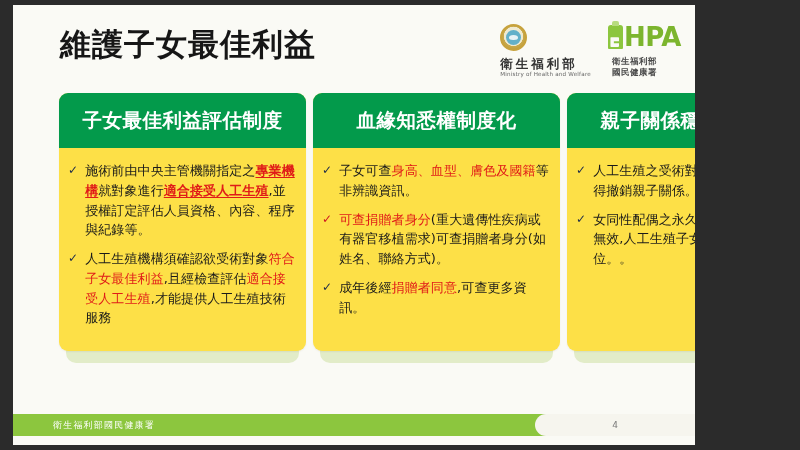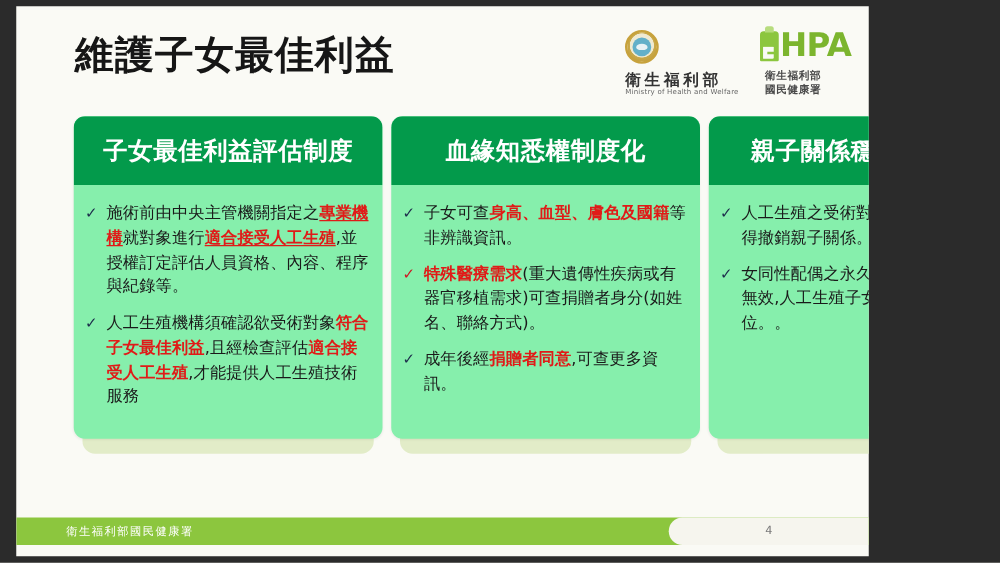--- a/index.html
+++ b/index.html
@@ -101,21 +101,21 @@
   .card { position: relative; width: 247px; }
   .card-shadow {
     position: absolute;
     left: 7px; right: 7px;
     bottom: 0; height: 22px;
     background: #e2ecc8;
     border-radius: 0 0 10px 10px;
   }
   .card-body {
     position: relative;
-    background: #86efac;
+    background: #fde047;
     border-radius: 9px;
     margin-bottom: 12px;
     min-height: 258px;
     overflow: hidden;
     box-shadow: 0 1px 2px rgba(0,0,0,.06);
   }
   .card-head {
     background: #039a4b;
     height: 55px;
     display: flex; align-items: center; justify-content: center;
@@ -140,21 +140,21 @@
   .card-list li:last-child { margin-bottom: 0; }
   .tick {
     flex: none;
     font-size: 12px;
     line-height: 1.55;
     color: #1b2a4a;
     font-weight: 700;
   }
   .tick.red { color: #cf1420; }
   .txt { flex: 1; }
-  .hl { color: #e01b18; font-weight: 700; }
+  .hl { color: #e01b18; font-weight: 400; }
   .hl-u { color: #e01b18; font-weight: 700; text-decoration: underline; text-underline-offset: 2px; }
   
   #footer-bar {
     position: absolute;
     left: 0; right: 0; bottom: 9px;
     height: 22px;
     background: #8cc63e;
     margin-top: 32px;
   }
   #footer-label {
@@ -221,21 +221,21 @@
         <div class="card-shadow"></div>
         <div class="card-body">
           <div class="card-head">血緣知悉權制度化</div>
           <ul class="card-list">
             <li>
               <span class="tick">✓</span>
               <span class="txt"><span>子女可查</span><span class="hl">身高、血型、膚色及國籍</span><span>等非辨識資訊。</span></span>
             </li>
             <li>
               <span class="tick red">✓</span>
-              <span class="txt"><span class="hl">特殊醫療需求</span><span>(重大遺傳性疾病或有器官移植需求)可查捐贈者身分(如姓名、聯絡方式)。</span></span>
+              <span class="txt"><span class="hl">可查捐贈者身分</span><span>(重大遺傳性疾病或有器官移植需求)可查捐贈者身分(如姓名、聯絡方式)。</span></span>
             </li>
             <li>
               <span class="tick">✓</span>
               <span class="txt"><span>成年後經</span><span class="hl">捐贈者同意</span><span>,可查更多資訊。</span></span>
             </li>
           </ul>
         </div>
       </div>
       <div class="card">
         <div class="card-shadow"></div>

